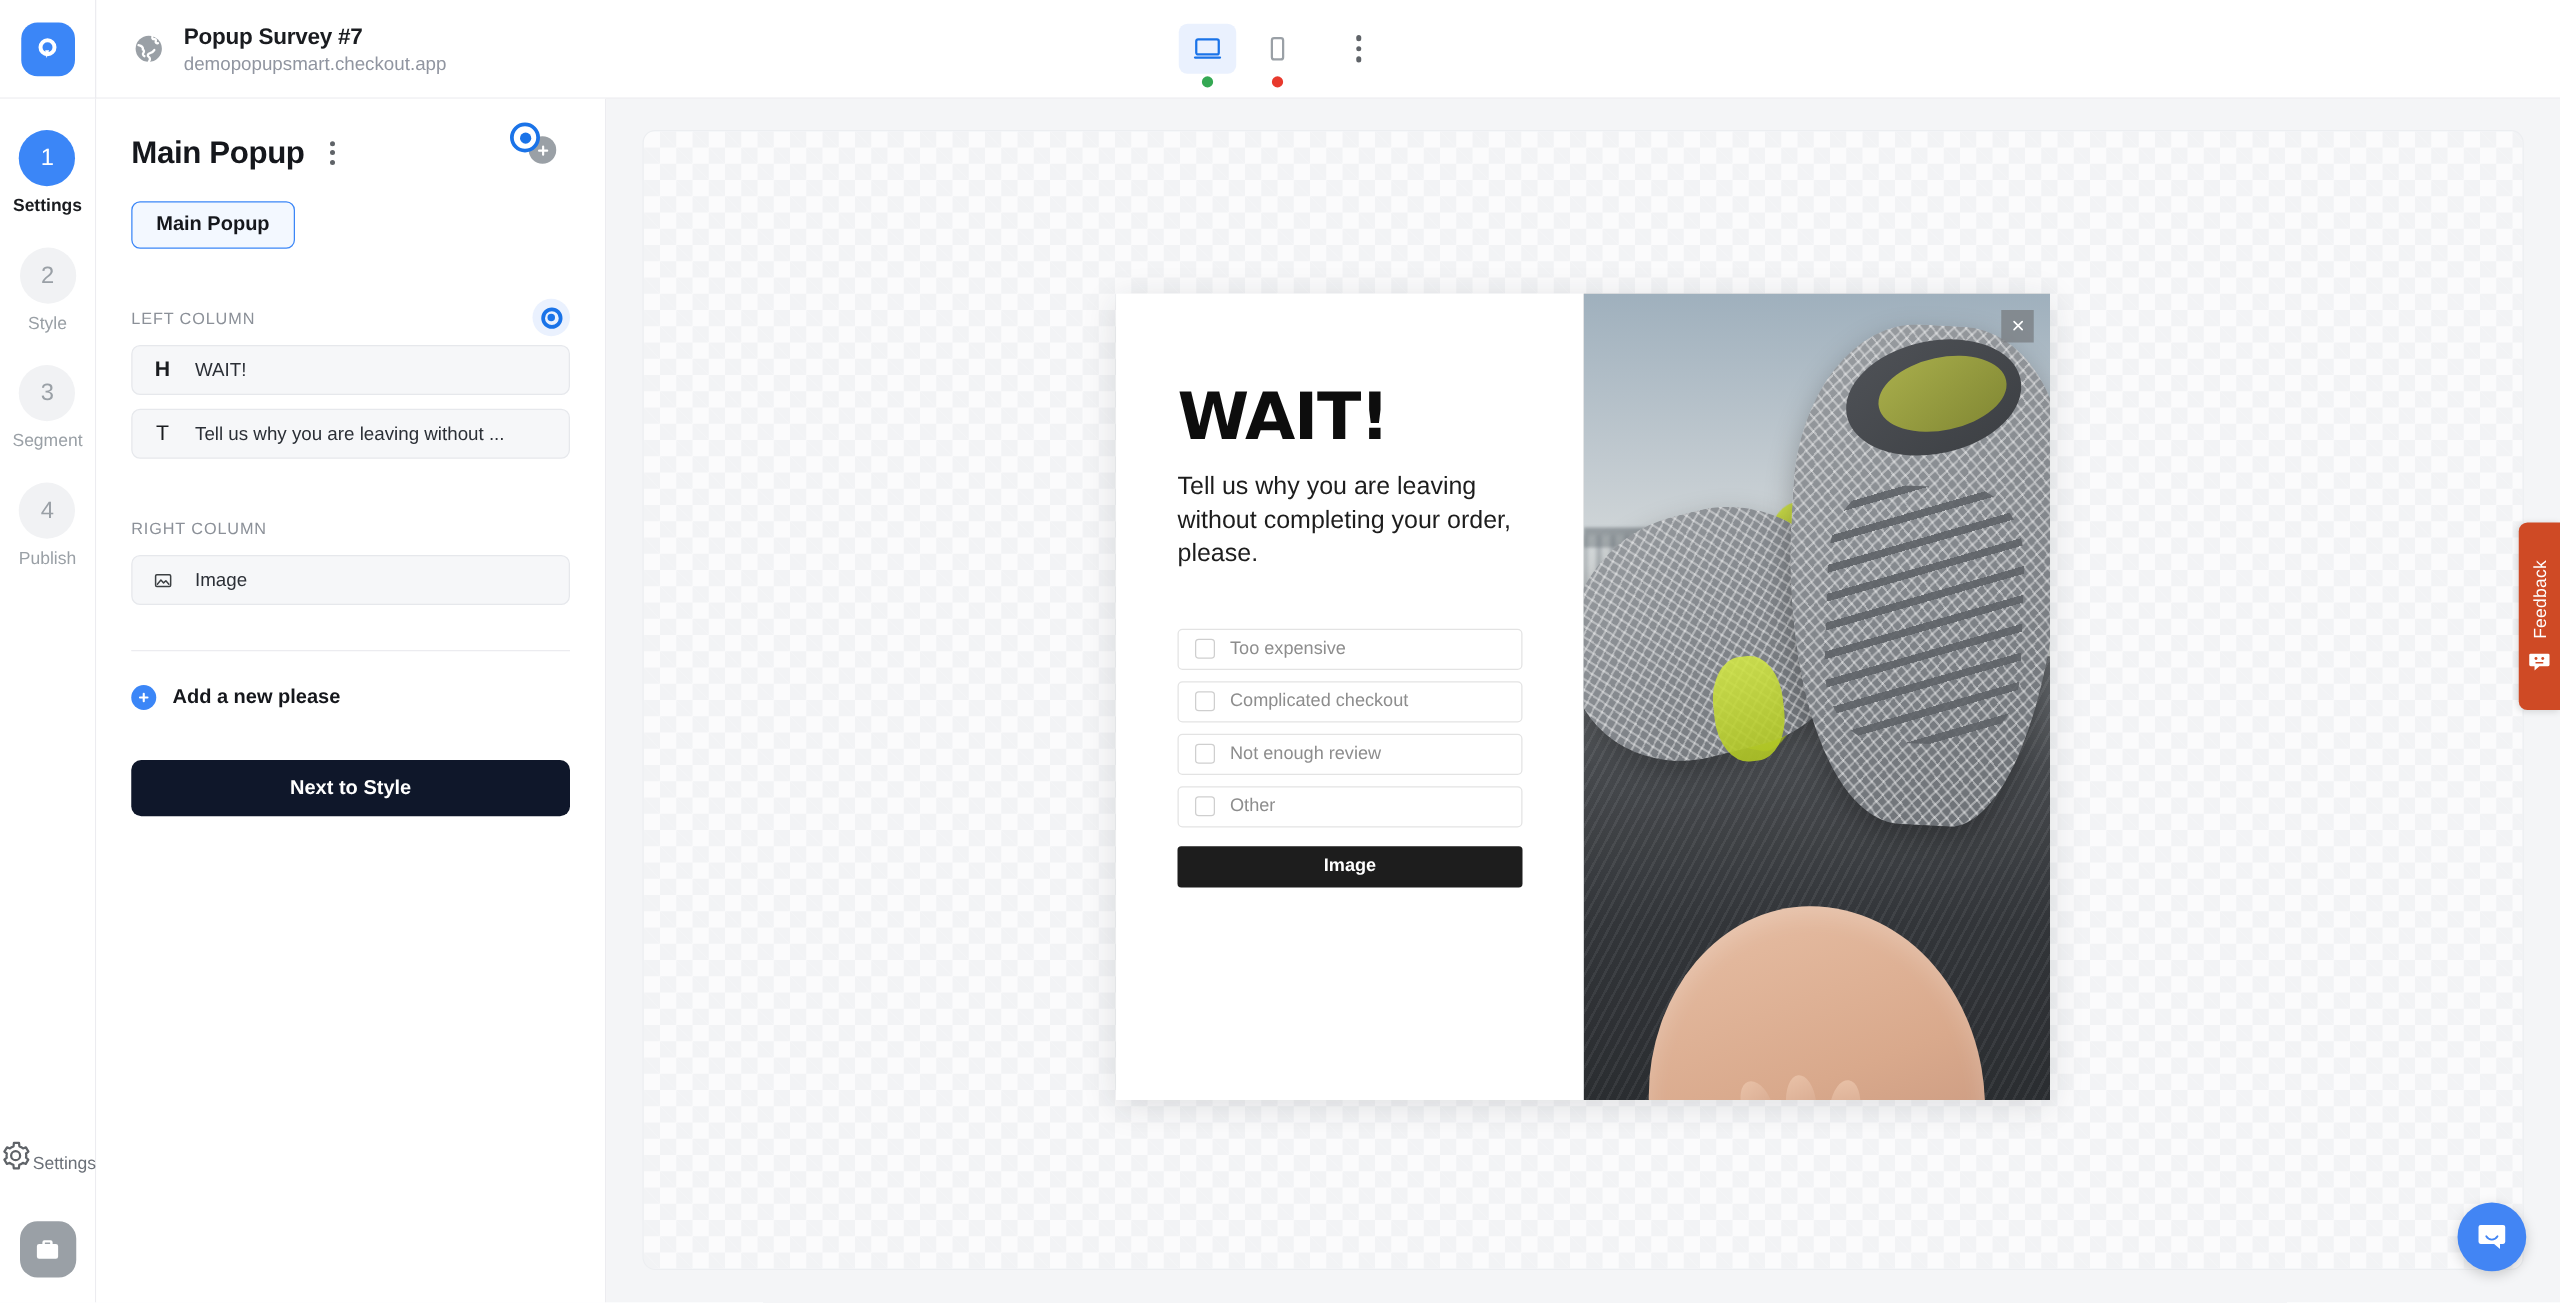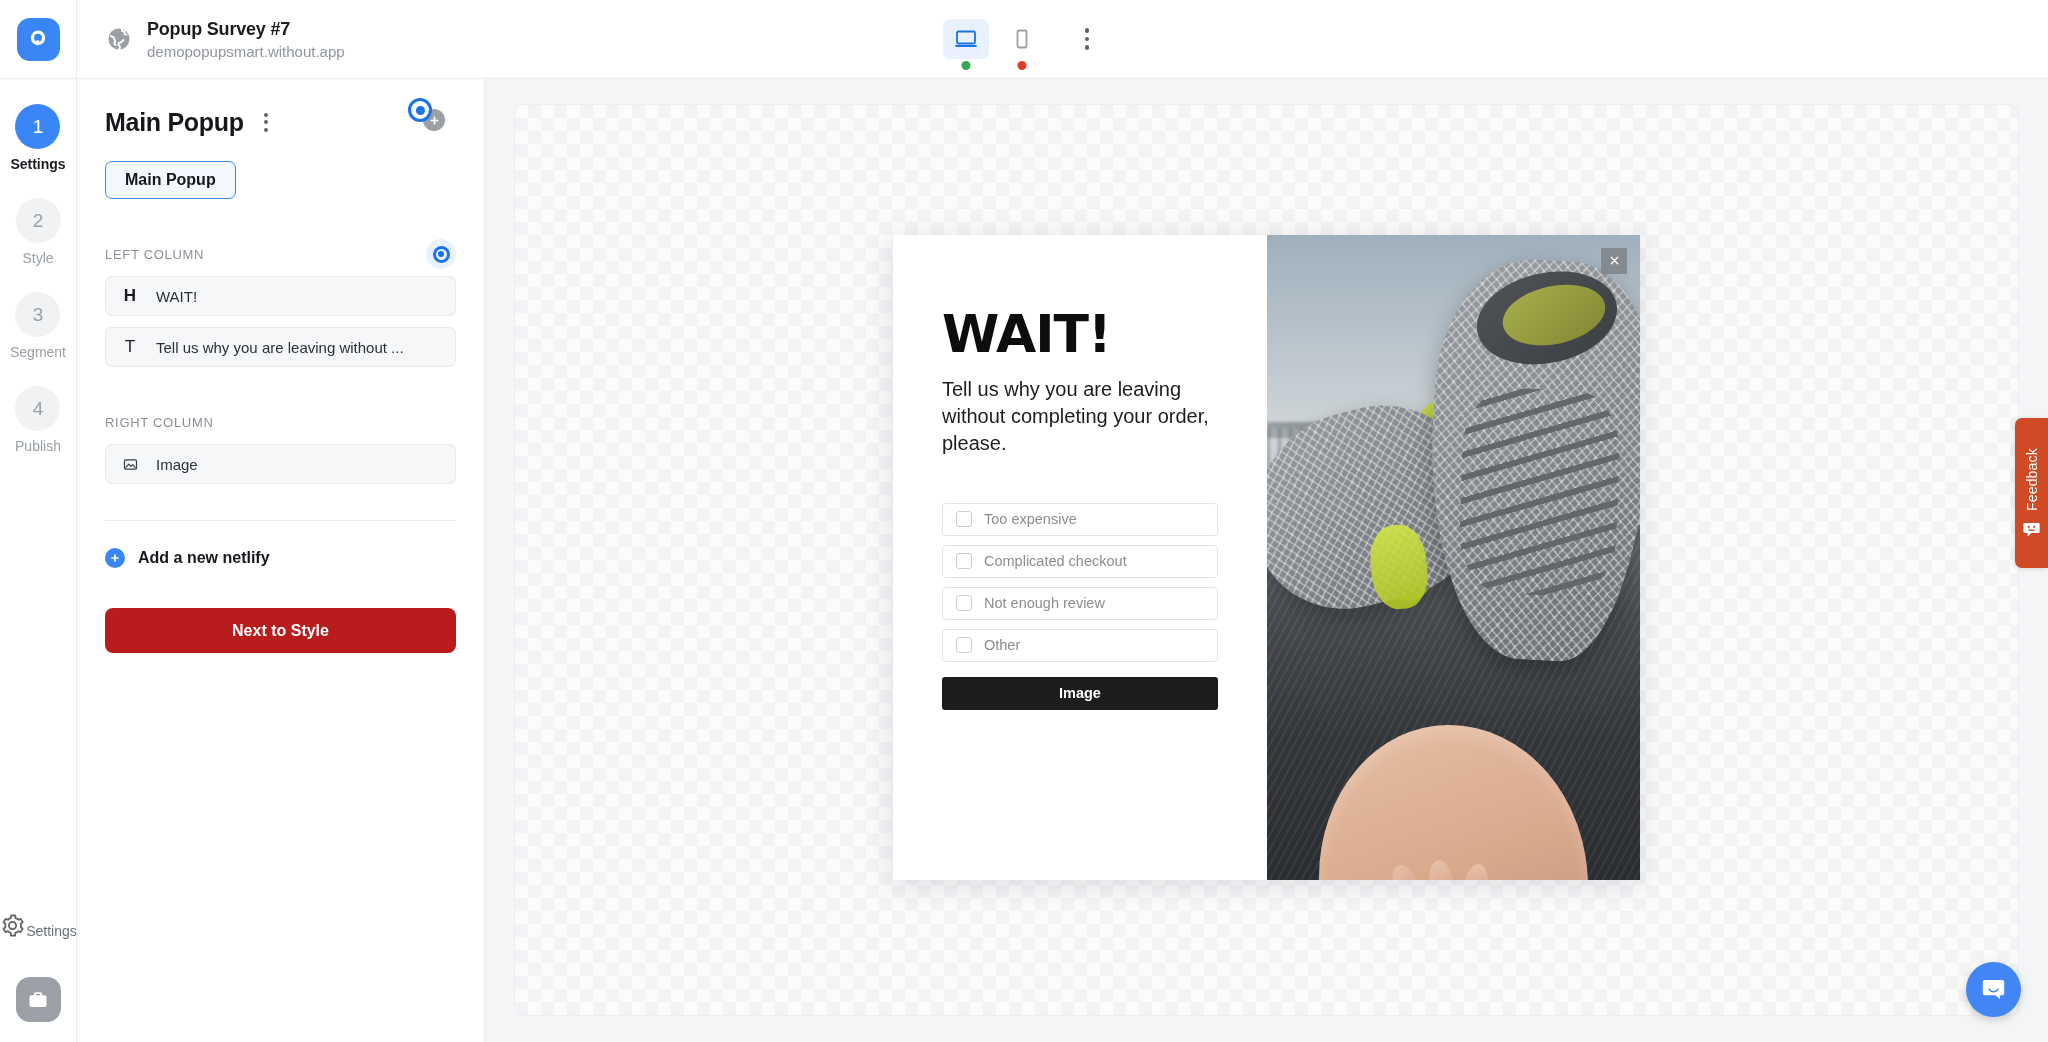--- a/index.html
+++ b/index.html
@@ -140,21 +140,21 @@
 
   .add-el { margin-top: 27px; display: flex; align-items: center; gap: 13px; cursor: pointer; }
   .add-circle {
     width: 20px; height: 20px; border-radius: 50%; background: #3b86f7; color: #fff;
     display: flex; align-items: center; justify-content: center; flex: none;
   }
   .add-text { font-size: 16px; font-weight: 700; color: #15171c; }
 
   .next-btn {
     margin-top: 40px; width: 100%; height: 45px; border: none; border-radius: 8px;
-    background: #b91c1c; color: #fff; font-size: 16px; font-weight: 700; cursor: pointer;
+    background: #0f172a; color: #fff; font-size: 16px; font-weight: 700; cursor: pointer;
     font-family: "Liberation Sans", sans-serif;
   }
 
   
   .workspace { flex: 1; background: #f4f5f7; padding: 25px 29px 26px 29px; min-width: 0; }
   .canvas {
     width: 100%; height: 100%; border: 1px solid #eceef1; border-radius: 10px;
     background-color: #fbfbfc;
     background-image:
       linear-gradient(45deg, #f2f3f5 25%, transparent 25%, transparent 75%, #f2f3f5 75%),
@@ -318,21 +318,21 @@
 
     <div class="site-block">
       <span class="globe-icon">
         <svg width="28" height="28" viewBox="0 0 24 24" fill="none" stroke="currentColor" stroke-width="1.6">
           <circle cx="12" cy="12" r="9" fill="#9aa0a6" stroke="none"></circle>
           <path d="M5 9.5c2 .4 3.2 1.6 3 3 .8.4 1 1.6.3 2.4-.6.7-.2 1.8.7 2.2M14.5 3.8c-.3 1.2.4 1.8 1.3 1.6.9-.2 1.3.6 1 1.5-.3.9.5 1.6 1.5 1.3M12 21c1.2-1.6 1-2.8-.2-3.6-.9-.6-.4-2 .7-2.2 1.4-.3 2.6-1.2 3.3-2.3" stroke="#fff" stroke-linecap="round"></path>
         </svg>
       </span>
       <div class="site-text">
         <span class="site-title">Popup Survey #7</span>
-        <span class="site-url">demopopupsmart.without.app</span>
+        <span class="site-url">demopopupsmart.checkout.app</span>
       </div>
     </div>
 
     <div class="device-switch">
       <button class="device-btn active">
         <svg width="24" height="24" viewBox="0 0 24 24" fill="none" stroke="#1a73e8" stroke-width="1.8">
           <rect x="3" y="4.5" width="18" height="12" rx="1.4"></rect>
           <path d="M2 19h20" stroke-linecap="round"></path>
         </svg>
         <span class="device-dot dot-green"></span>
@@ -450,21 +450,21 @@
       </div>
 
       <div class="divider"></div>
 
       <div class="add-el">
         <span class="add-circle">
           <svg width="12" height="12" viewBox="0 0 24 24" stroke="#fff" stroke-width="3.4" stroke-linecap="round">
             <path d="M12 6v12M6 12h12"></path>
           </svg>
         </span>
-        <span class="add-text">Add a new netlify</span>
+        <span class="add-text">Add a new please</span>
       </div>
 
       <button class="next-btn">Next to Style</button>
     </div>
 
     <div class="workspace">
       <div class="canvas">
 
         <div class="popup">
 

